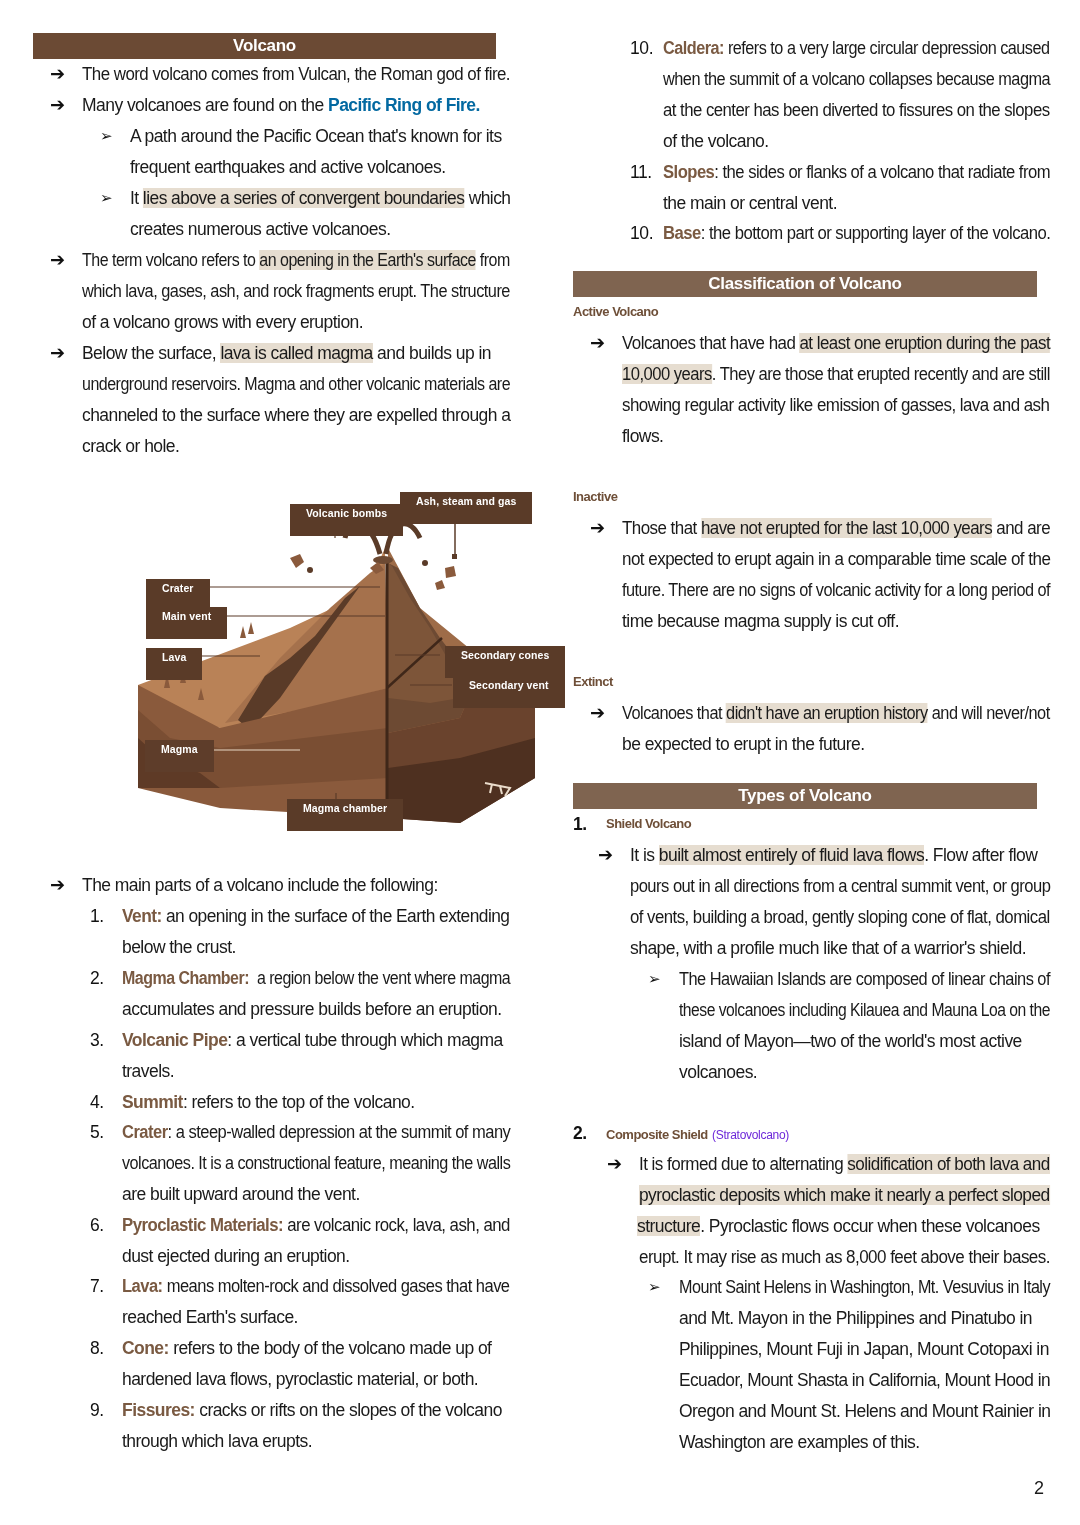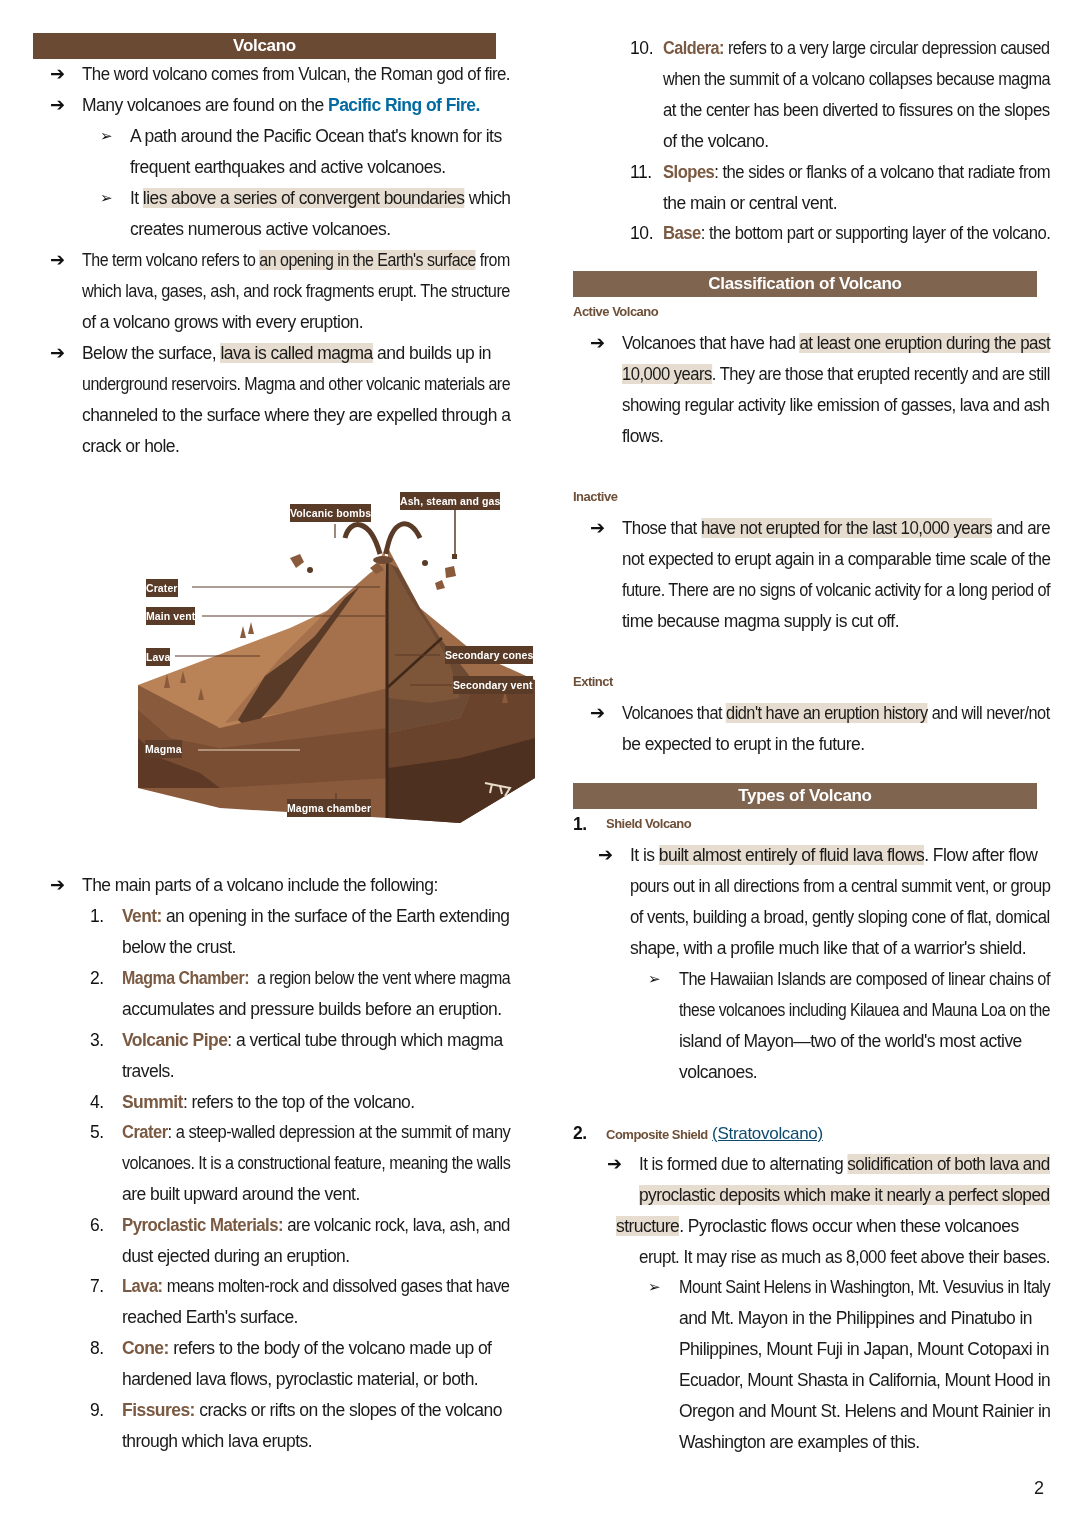--- a/index.html
+++ b/index.html
@@ -30,35 +30,35 @@
     white-space: nowrap;
     font-size: 17.5px;
     line-height: 24px;
     letter-spacing: -0.55px;
     transform-origin: left center;
   }
   .term { color: #7a5a42; font-weight: bold; }
   .pac { color: #0369a1; font-weight: bold; }
   .sub-h { color: #6e4f38; font-weight: bold; font-size: 13px; letter-spacing: -0.5px; }
   .hl { background: #e6ddd0; }
-  .small { font-size: 17px; color: #0c4a6e; letter-spacing: -0.3px; text-decoration: underline; }
+  .small { font-size: 12px; color: #6d28d9; letter-spacing: -0.3px; }
   .bullet { position: absolute; font-size: 18px; line-height: 24px; color: #111; }
   .num { position: absolute; font-size: 17.5px; line-height: 24px; color: #111; letter-spacing: -0.4px; }
 
   
   .diagram { position: absolute; left: 130px; top: 488px; width: 420px; height: 340px; }
   .lbl {
     position: absolute;
     background: #5a3b28;
     color: #ffffff;
     font-size: 10.5px;
     font-weight: bold;
     line-height: 18px;
-    height: 18px;
-    padding: 0 0;
+    height: 32px;
+    padding: 0 16px;
     white-space: nowrap;
     letter-spacing: 0.1px;
   }
   .page-num { position: absolute; left: 1034px; top: 1478px; font-size: 18px; }
 </style>
 </head>
 <body>
 
 <div class="hdr hdr-dark" style="left:33px; top:33px; width:463px;">Volcano</div>
 
@@ -255,21 +255,21 @@
 <div class="line" style="left: 679px; top: 967px; transform: scaleX(0.937);">The Hawaiian Islands are composed of linear chains of</div>
 <div class="line" style="left: 679px; top: 998px; transform: scaleX(0.896);">these volcanoes including Kilauea and Mauna Loa on the</div>
 <div class="line" style="left:679px; top:1029px;">island of Mayon—two of the world's most active</div>
 <div class="line" style="left:679px; top:1060px;">volcanoes.</div>
 
 <span class="num sub-h" style="left:573px; top:1121px;">2.</span>
 <div class="line" style="left:606px; top:1121px;"><span class="sub-h" style="white-space: pre;">Composite Shield</span> <span class="small" style="white-space: pre;">(Stratovolcano)</span></div>
 <span class="bullet" style="left:607px; top:1152px;">➔</span>
 <div class="line" style="left: 639px; top: 1152px; transform: scaleX(0.974);"><span style="white-space: pre;">It is formed due to alternating </span><span class="hl" style="white-space: pre;">solidification of both lava and</span></div>
 <div class="line" style="left: 639px; top: 1183px; transform: scaleX(0.993);"><span class="hl" style="white-space: pre;">pyroclastic deposits which make it nearly a perfect sloped</span></div>
-<div class="line" style="left:616px; top:1214px;"><span class="hl" style="white-space: pre;">structure</span><span style="white-space: pre;">. Pyroclastic flows occur when these volcanoes</span></div>
+<div class="line" style="left:637px; top:1214px;"><span class="hl" style="white-space: pre;">structure</span><span style="white-space: pre;">. Pyroclastic flows occur when these volcanoes</span></div>
 <div class="line" style="left: 639px; top: 1245px; transform: scaleX(0.972);">erupt. It may rise as much as 8,000 feet above their bases.</div>
 <span class="bullet" style="left:648px; top:1275px; font-size:15px;">➢</span>
 <div class="line" style="left: 679px; top: 1275px; transform: scaleX(0.923);">Mount Saint Helens in Washington, Mt. Vesuvius in Italy</div>
 <div class="line" style="left:679px; top:1306px;">and Mt. Mayon in the Philippines and Pinatubo in</div>
 <div class="line" style="left:679px; top:1337px;">Philippines, Mount Fuji in Japan, Mount Cotopaxi in</div>
 <div class="line" style="left: 679px; top: 1368px; transform: scaleX(0.989);">Ecuador, Mount Shasta in California, Mount Hood in</div>
 <div class="line" style="left:679px; top:1399px;">Oregon and Mount St. Helens and Mount Rainier in</div>
 <div class="line" style="left:679px; top:1430px;">Washington are examples of this.</div>
 
 <div class="page-num">2</div>

